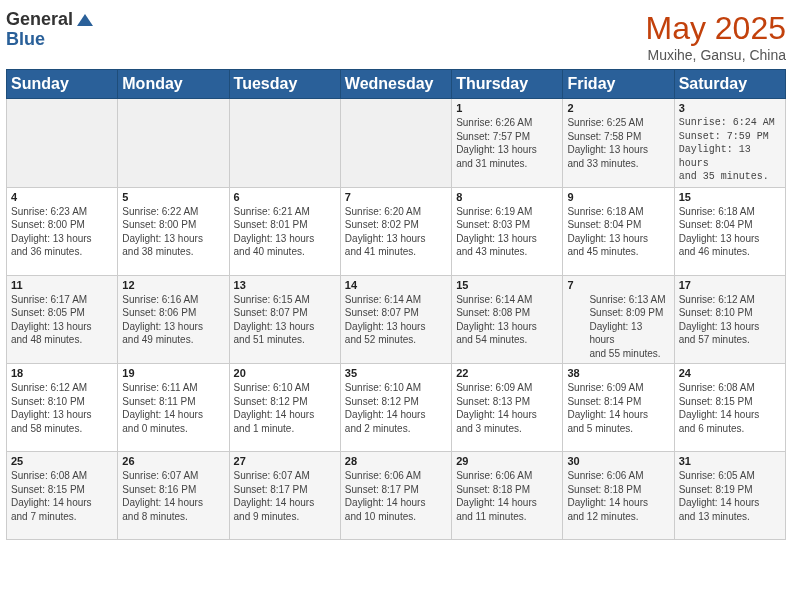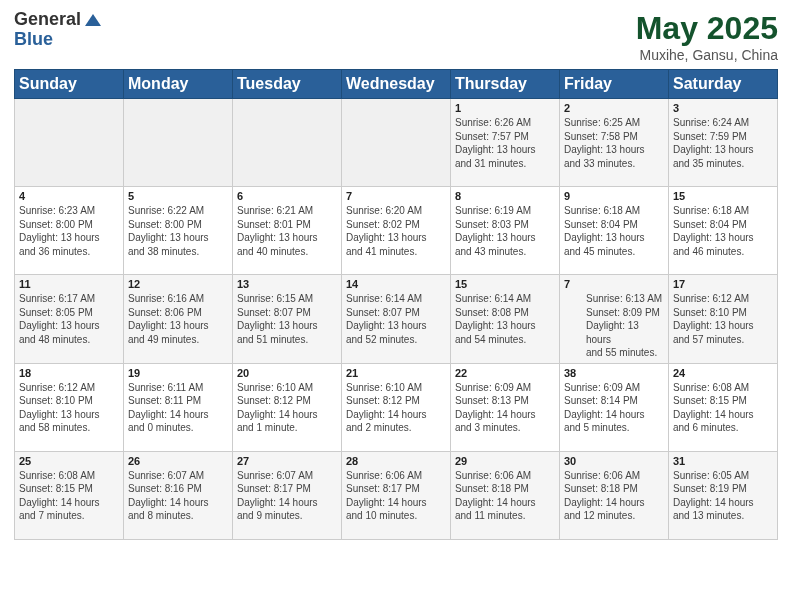--- a/index.html
+++ b/index.html
@@ -6,21 +6,21 @@
     body {
       width: 792px;
       height: 612px;
       font-family: Arial, sans-serif;
       background: #fff;
       overflow: hidden;
     }
     .page {
       width: 792px;
       height: 584px;
-      padding: 10px 14px;
+      padding: 10px 6px;
     }
     .header {
       display: flex;
       justify-content: space-between;
       align-items: flex-start;
       margin-bottom: 6px;
     }
     .logo {
       display: flex;
       align-items: center;
@@ -43,22 +43,22 @@
     .logo-icon {
       width: 20px;
       height: 20px;
       margin-left: 2px;
     }
     .title-section {
       text-align: right;
     }
     .month-title {
       font-size: 32px;
-      font-weight: bold;
-      color: #14532d;
+      font-weight: normal;
+      color: #c2410c;
     }
     .location {
       font-size: 14px;
       color: #555;
     }
     .calendar {
       width: 100%;
       border-collapse: collapse;
     }
     .calendar thead th {
@@ -150,21 +150,21 @@
           </td>
           <td>
             <div class="day-number">2</div>
             <div class="day-info" style="white-space: pre-line;">Sunrise: 6:25 AM
 Sunset: 7:58 PM
 Daylight: 13 hours
 and 33 minutes.</div>
           </td>
           <td>
             <div class="day-number">3</div>
-            <div class="day-info" style="white-space: pre-line;">Sunrise: 6:24 AM
+            <div class="day-info" style="white-space: pre-line; font-family: Liberation Mono, monospace;">Sunrise: 6:24 AM
 Sunset: 7:59 PM
 Daylight: 13 hours
 and 35 minutes.</div>
           </td>
         </tr>
         <tr>
           <td>
             <div class="day-number">4</div>
             <div class="day-info" style="white-space: pre-line;">Sunrise: 6:23 AM
 Sunset: 8:00 PM
@@ -281,21 +281,21 @@
 and 0 minutes.</div>
           </td>
           <td>
             <div class="day-number">20</div>
             <div class="day-info" style="white-space: pre-line;">Sunrise: 6:10 AM
 Sunset: 8:12 PM
 Daylight: 14 hours
 and 1 minute.</div>
           </td>
           <td>
-            <div class="day-number">21</div>
+            <div class="day-number">35</div>
             <div class="day-info" style="white-space: pre-line;">Sunrise: 6:10 AM
 Sunset: 8:12 PM
 Daylight: 14 hours
 and 2 minutes.</div>
           </td>
           <td>
             <div class="day-number">22</div>
             <div class="day-info" style="white-space: pre-line;">Sunrise: 6:09 AM
 Sunset: 8:13 PM
 Daylight: 14 hours

